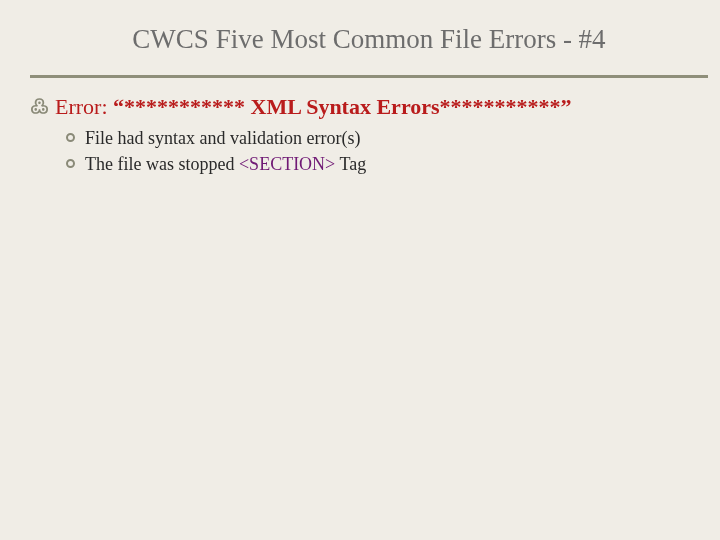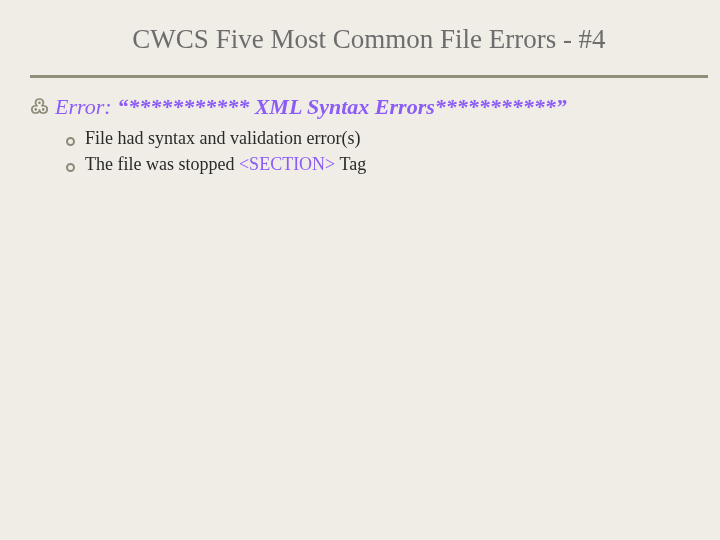--- a/index.html
+++ b/index.html
@@ -35,54 +35,53 @@
     }
     .swirl-icon {
       color: #8a8a78;
       font-size: 20px;
       margin-right: 6px;
       line-height: 1.2;
       font-family: 'Segoe UI Symbol', sans-serif;
     }
     .main-bullet-text {
       font-size: 22px;
-      color: #8b5cf6;
-      font-style: italic;
+      color: #b91c1c;
     }
     .error-label {
       font-weight: normal;
     }
     .error-msg {
       font-weight: bold;
     }
     .sub-list {
       list-style: none;
       padding-left: 36px;
     }
     .sub-item {
       display: flex;
-      align-items: center;
+      align-items: flex-start;
       margin-bottom: 2px;
     }
     .circle-bullet {
       width: 9px;
       height: 9px;
       border: 2px solid #8a8a78;
       border-radius: 50%;
       margin-right: 10px;
       margin-top: 7px;
       flex-shrink: 0;
     }
     .sub-item-text {
       font-size: 18px;
       color: #2a2a2a;
       line-height: 1.35;
     }
     .angle-tag {
-      color: #8b5cf6;
+      color: #701a75;
     }
   </style>
 </head>
 <body>
 
 <div class="slide">
   <h1 class="title">CWCS Five Most Common File Errors - #4</h1>
 
   <div class="main-bullet">
     <span class="swirl-icon">߷</span>

